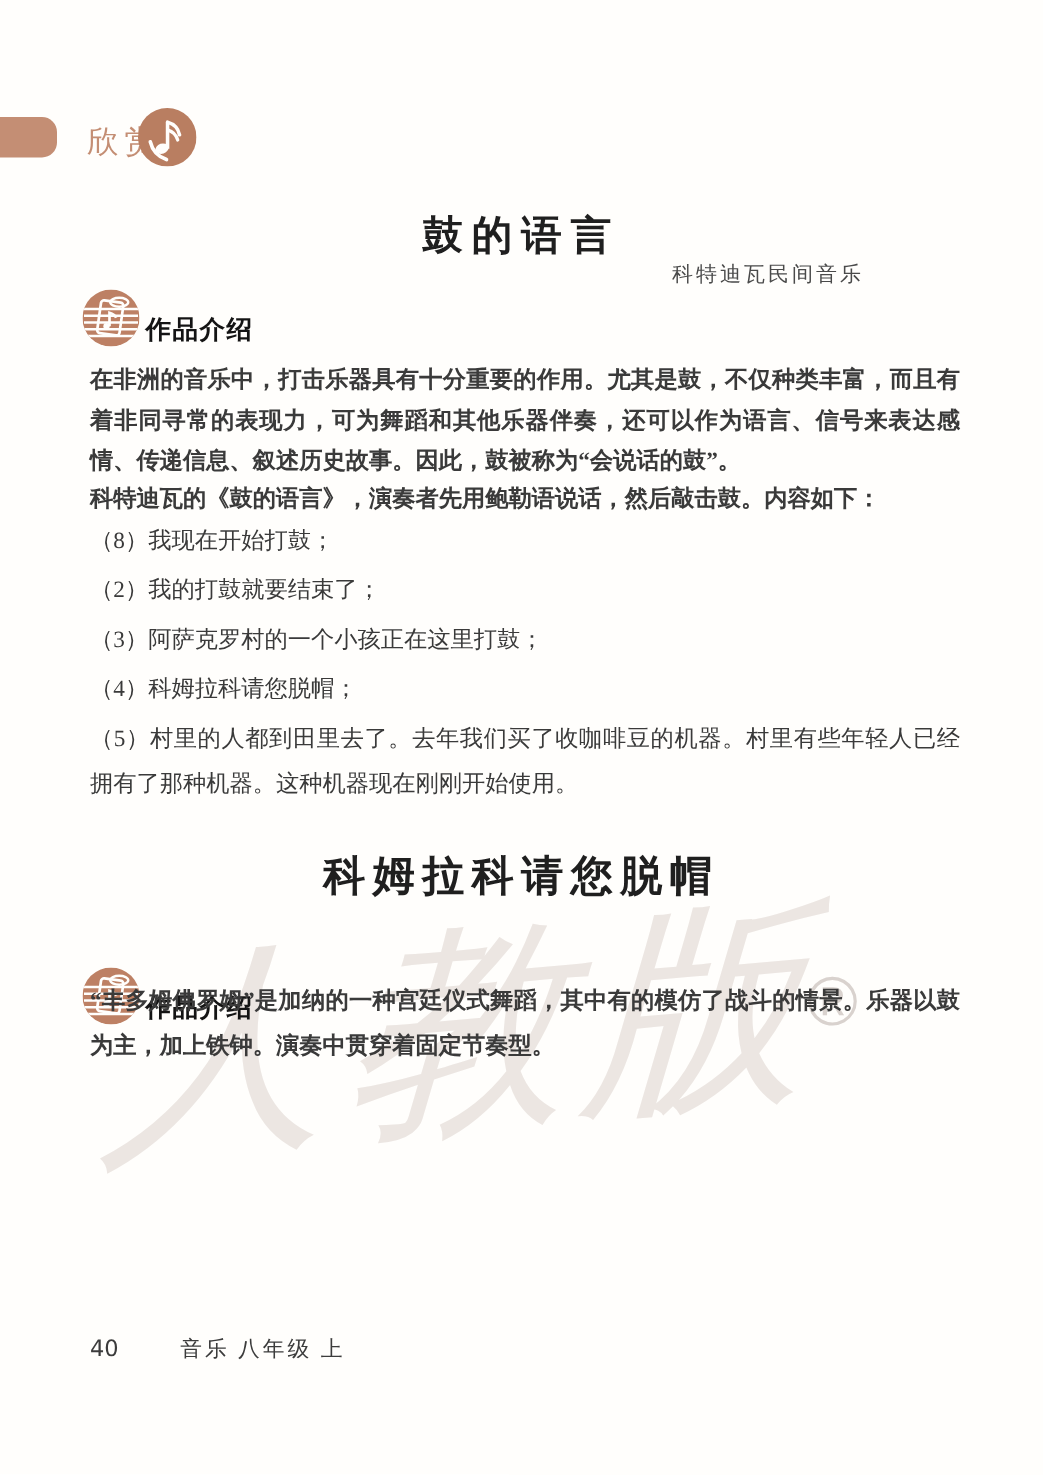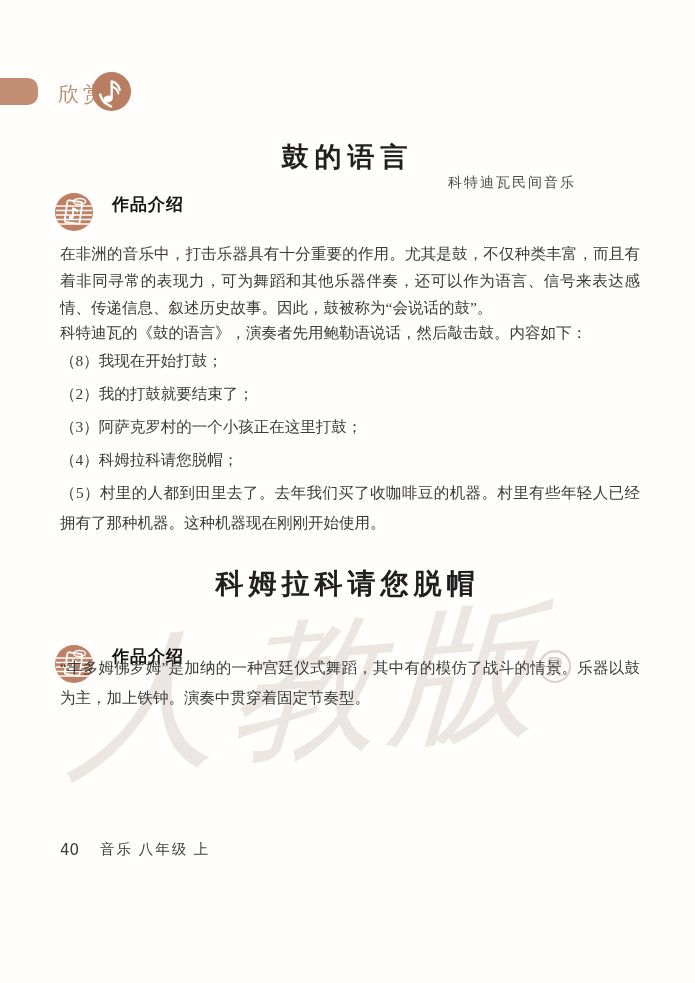--- a/index.html
+++ b/index.html
@@ -108,22 +108,22 @@
     font-size: 14px;
     letter-spacing: 2px;
     color: var(--color-source-text);
   }
 
   
   .intro-row {
     position: absolute;
     left: 55px;
     display: flex;
-    align-items: flex-start;
-    gap: 19px;
+    align-items: flex-end;
+    gap: 4px;
     height: 38px;
   }
   .intro-row.first { top: 193px; }
   .intro-row.second { top: 645px; }
   .intro-icon { width: 38px; height: 38px; flex: 0 0 auto; }
   .intro-heading {
     font-family: "Liberation Sans", "DejaVu Sans", sans-serif;
     font-weight: bold;
     font-size: 17px;
     letter-spacing: 1px;
@@ -131,20 +131,21 @@
   }
 
   
   .para {
     position: absolute;
     left: 60px;
     width: 580px;
     font-size: 15.5px;
     text-align: justify;
     color: var(--color-body-text);
+    font-weight: bold;
   }
   .para.p1 { top: 240px; line-height: 27px; }
   .para.p2 { top: 319px; line-height: 27px; }
   .para.p3 { top: 653px; line-height: 30px; }
 
   .drum-list {
     position: absolute;
     left: 60px;
     top: 346px;
     width: 580px;
@@ -154,23 +155,24 @@
   .drum-list .list-item {
     line-height: 30px;
     margin-bottom: 3px;
     text-align: justify;
   }
 
   
   .footer {
     position: absolute;
     left: 60px;
-    top: 840px;
+    top: 890px;
     display: flex;
-    align-items: center;
+    align-items: flex-start;
+    gap: 20px;
     color: var(--color-footer-text);
   }
   .page-number {
     font-family: "DejaVu Sans", "Liberation Sans", sans-serif;
     font-size: 15px;
   }
   .book-title {
     font-size: 14.5px;
     letter-spacing: 2px;
     margin-left: 21px;

